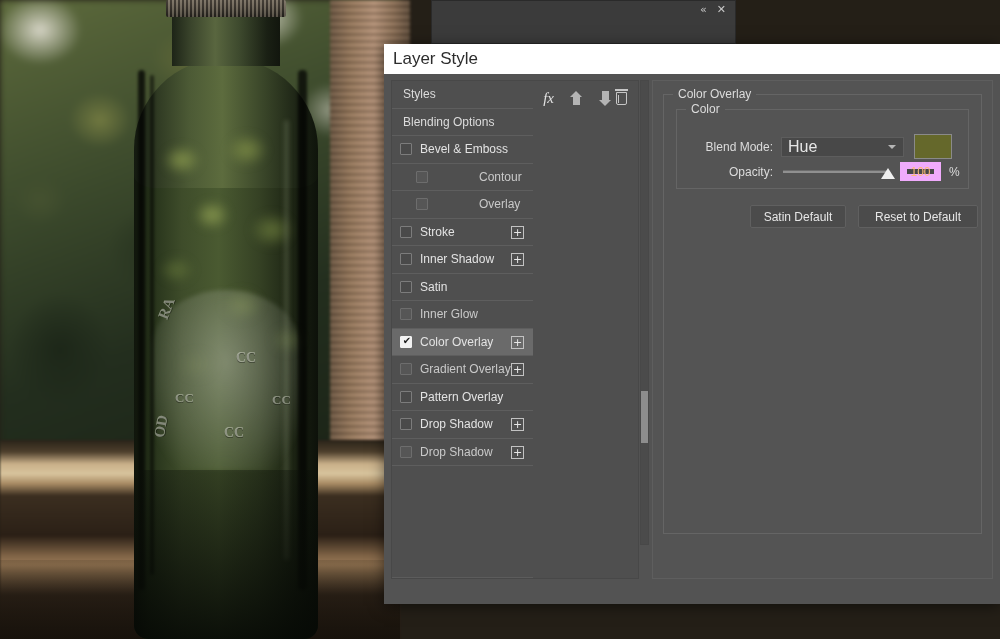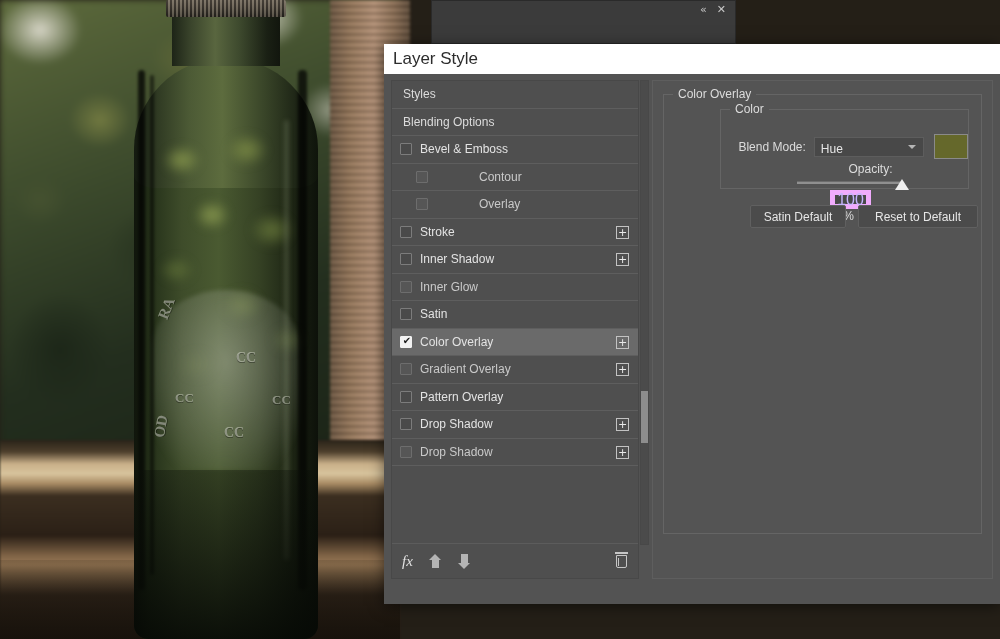--- a/index.html
+++ b/index.html
@@ -168,21 +168,21 @@
     display: flex; align-items: center; padding-left: 9px;
   }
   .dlg-title { color: #2d2d2d; font-size: 17px; }
 
   .dlg-body { position: relative; height: 530px; background: #535353; padding: 12px 0 0 0; }
 
   
   .styles-col {
     position: absolute; left: 7px; top: 6px; width: 248px; height: 499px;
     background: #4f4f4f; border: 1px solid #484848;
-    display: flex; flex-direction: column;
+    display: flex; 
   }
   .styles-list {
     flex: 1; position: relative; overflow: hidden;
     border-bottom: 1px solid #5c5c5c;
   }
   .srow {
     position: relative; height: 27.5px; display: flex; align-items: center;
     border-bottom: 1px solid #5e5e5e; padding-left: 8px; cursor: pointer;
   }
   .srow.header { padding-left: 11px; }
@@ -267,30 +267,30 @@
     background: #545454; border: 1px solid #5e5e5e;
   }
   .group {
     position: absolute; border: 1px solid #656565;
   }
   .group-title {
     position: absolute; top: -8px; left: 9px; padding: 0 5px;
     background: #545454; color: #dcdcdc; font-size: 12px;
   }
   .g-outer { left: 10px; top: 13px; right: 10px; height: 440px; }
-  .g-color { left: 12px; top: 14px; right: 12px; height: 80px; margin-left: 44px; }
+  .g-color { left: 12px; top: 14px; right: 12px; height: 80px; }
 
   .field-row {
     position: absolute; display: flex; align-items: center;
   }
   .flabel { color: #dcdcdc; font-size: 12px; text-align: right; }
 
   .select {
     width: 123px; height: 20px; background: #484848; border: 1px solid #5d5d5d;
-    color: #e6e6e6; font-size: 12px; display: flex; align-items: flex-end;
+    color: #e6e6e6; font-size: 16px; display: flex; align-items: flex-start;
     padding: 0 6px; position: relative; cursor: pointer;
   }
   .select .chev {
     position: absolute; right: 7px; top: 7px;
     border-left: 4px solid transparent; border-right: 4px solid transparent;
     border-top: 4px solid #b6b6b6;
   }
   .swatch {
     width: 38px; height: 25px; border: 1px solid #8a8a8a; cursor: pointer;
   }
@@ -301,22 +301,22 @@
   .slider .track {
     position: absolute; left: 0; top: 5px; width: 105px; height: 3px;
     background: #909090; border-top: 1px solid #6c6c6c;
   }
   .slider .thumb {
     position: absolute; top: 3px; width: 0; height: 0;
     border-left: 7px solid transparent; border-right: 7px solid transparent;
     border-bottom: 11px solid #f0f0f0; margin-left: -7px;
   }
   .numbox {
-    width: 41px; height: 19px; background: #484848; border: 5px solid #f0abfc;
-    color: #c4b5fd; font-size: 16px; display: flex; align-items: center;
+    width: 41px; height: 19px; background: #484848; border: 7px solid #f0abfc;
+    color: #fdba74; font-size: 12px; display: flex; align-items: center;
     justify-content: center; cursor: text;
   }
   .unit { color: #dcdcdc; font-size: 12px; margin-left: 8px; }
 
   .btn {
     height: 23px; background: #4b4b4b; border: 1px solid #606060;
     color: #e6e6e6; font-size: 12px; display: inline-flex;
     align-items: center; justify-content: center; cursor: pointer;
     border-radius: 2px;
   }
@@ -391,27 +391,27 @@
             <div class="srow">
               <span class="cb"></span>
               <span class="srow-label">Stroke</span>
               <span class="plus">+</span>
             </div>
             <div class="srow">
               <span class="cb"></span>
               <span class="srow-label">Inner Shadow</span>
               <span class="plus">+</span>
             </div>
+            <div class="srow">
+              <span class="cb"></span>
+              <span class="srow-label">Satin</span>
+            </div>
             <div class="srow dim">
               <span class="cb faded"></span>
               <span class="srow-label">Inner Glow</span>
-            </div>
-            <div class="srow">
-              <span class="cb"></span>
-              <span class="srow-label">Satin</span>
             </div>
             <div class="srow selected">
               <span class="cb checked"></span>
               <span class="srow-label">Color Overlay</span>
               <span class="plus">+</span>
             </div>
             <div class="srow dim">
               <span class="cb faded"></span>
               <span class="srow-label">Gradient Overlay</span>
               <span class="plus">+</span>
@@ -455,21 +455,21 @@
 
             <div class="field-row" style="left:0;top:24px;width:100%;">
               <span class="flabel" style="width:96px;">Blend Mode:</span>
               <div class="select" style="margin-left:8px;">
                 <span>Hue</span>
                 <span class="chev"></span>
               </div>
               <div class="swatch" id="color-swatch" style="margin-left: 10px; background: rgb(101, 104, 43);"></div>
             </div>
 
-            <div class="field-row" style="left:0;top:52px;width:100%;flex-direction:column;">
+            <div class="field-row" style="left:0;top:52px;width:100%;">
               <span class="flabel" style="width:96px;">Opacity:</span>
               <div class="slider" style="margin-left:10px;">
                 <span class="track"></span>
                 <span class="thumb" id="opacity-thumb" style="left: 100%;"></span>
               </div>
               <div class="numbox" style="margin-left:12px;">100</div>
               <span class="unit">%</span>
             </div>
           </div>
 

